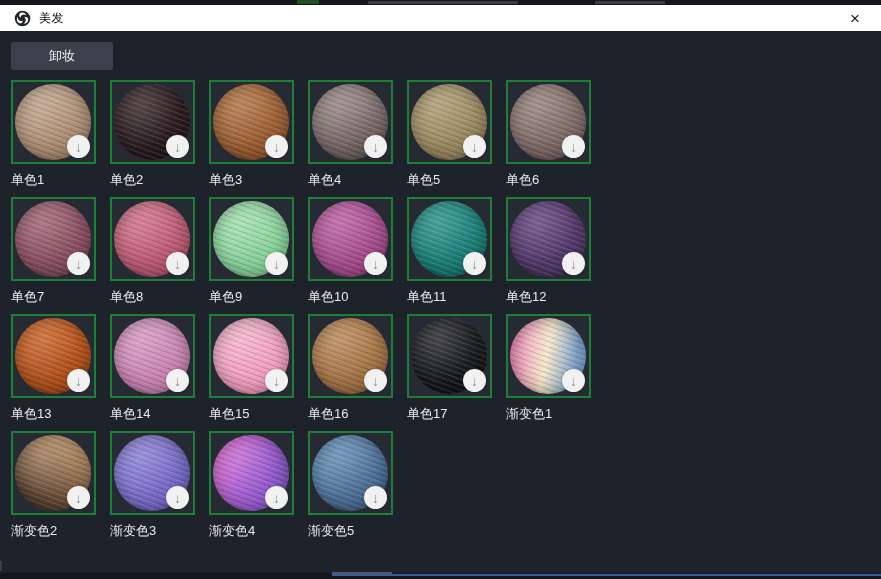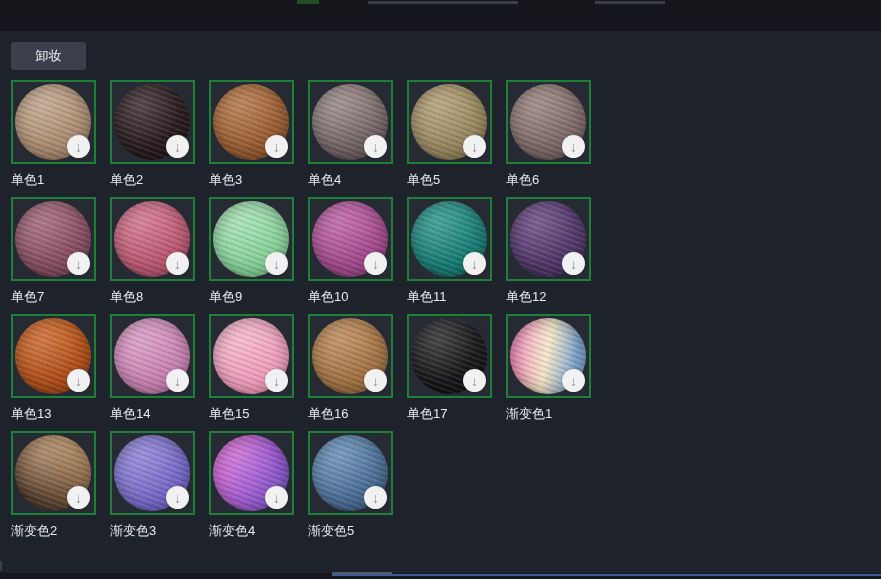--- a/index.html
+++ b/index.html
@@ -26,21 +26,21 @@
     display:flex;align-items:center;justify-content:center;
     font-size:17px;line-height:1;color:var(--close_color);
     background:transparent;border:none;cursor:pointer;font-family:inherit;
   }
   
   .body{
     position:absolute;top:31px;left:0;width:881px;height:542px;
     background:var(--body_bg);
   }
   .btn-remove{
-    display:block;margin:11px 0 0 11px;width:75px;height:28px;
+    display:block;margin:11px 0 0 11px;width:102px;height:28px;
     background:var(--button_bg);color:var(--button_text);
     border:none;border-radius:3px;font-size:13px;font-family:inherit;cursor:pointer;
   }
   .grid{
     margin:10px 0 0 11px;
     display:grid;grid-template-columns:repeat(6,85px);
     column-gap:14px;row-gap:8px;
   }
   .cell{width:85px;}
   .tile{
@@ -68,20 +68,32 @@
 </style>
 </head>
 <body>
 
 <div id="screen">
 
   <div class="bg-artifact" style="left:297px;top:0;width:22px;height:4px;background:#265c26;opacity:.8;"></div>
   <div class="bg-artifact" style="left:368px;top:1px;width:150px;height:3px;background:#3a3f47;"></div>
   <div class="bg-artifact" style="left:595px;top:1px;width:70px;height:3px;background:#3a3f47;"></div>
 
+  <div class="titlebar">
+    <svg class="app-icon" viewBox="0 0 24 24">
+      <circle cx="12" cy="12" r="11" fill="#20242b"></circle>
+      <g fill="#ffffff">
+        <path d="M12 3.6c2.5 0 4.6 1.5 5.4 3.7-1.1-.9-2.6-1.3-4.1-1-2.3.4-4 2.3-4.2 4.5-1.4-1-2.1-2.8-1.6-4.6.6-1.6 2.4-2.6 4.5-2.6z"></path>
+        <path transform="rotate(120 12 12)" d="M12 3.6c2.5 0 4.6 1.5 5.4 3.7-1.1-.9-2.6-1.3-4.1-1-2.3.4-4 2.3-4.2 4.5-1.4-1-2.1-2.8-1.6-4.6.6-1.6 2.4-2.6 4.5-2.6z"></path>
+        <path transform="rotate(240 12 12)" d="M12 3.6c2.5 0 4.6 1.5 5.4 3.7-1.1-.9-2.6-1.3-4.1-1-2.3.4-4 2.3-4.2 4.5-1.4-1-2.1-2.8-1.6-4.6.6-1.6 2.4-2.6 4.5-2.6z"></path>
+      </g>
+    </svg>
+    <span class="title">美发</span>
+    <button class="close">×</button>
+  </div>
 
   <div class="body">
     <button class="btn-remove">卸妆</button>
 
     <div class="grid">
         <div class="cell">
     <div class="tile">
       <div class="swatch" style="background: radial-gradient(at 35% 28%, rgba(255, 255, 255, 0.16), rgba(255, 255, 255, 0) 55%), repeating-linear-gradient(20deg, rgba(255, 255, 255, 0.1) 0px, rgba(255, 255, 255, 0.1) 1px, rgba(0, 0, 0, 0.12) 2px, rgba(0, 0, 0, 0.12) 3px, rgba(0, 0, 0, 0) 3px, rgba(0, 0, 0, 0) 5px), linear-gradient(160deg, rgb(201, 173, 148) 0%, rgb(160, 127, 100) 100%);"></div>
       <div class="dl">
         <span>↓</span>

